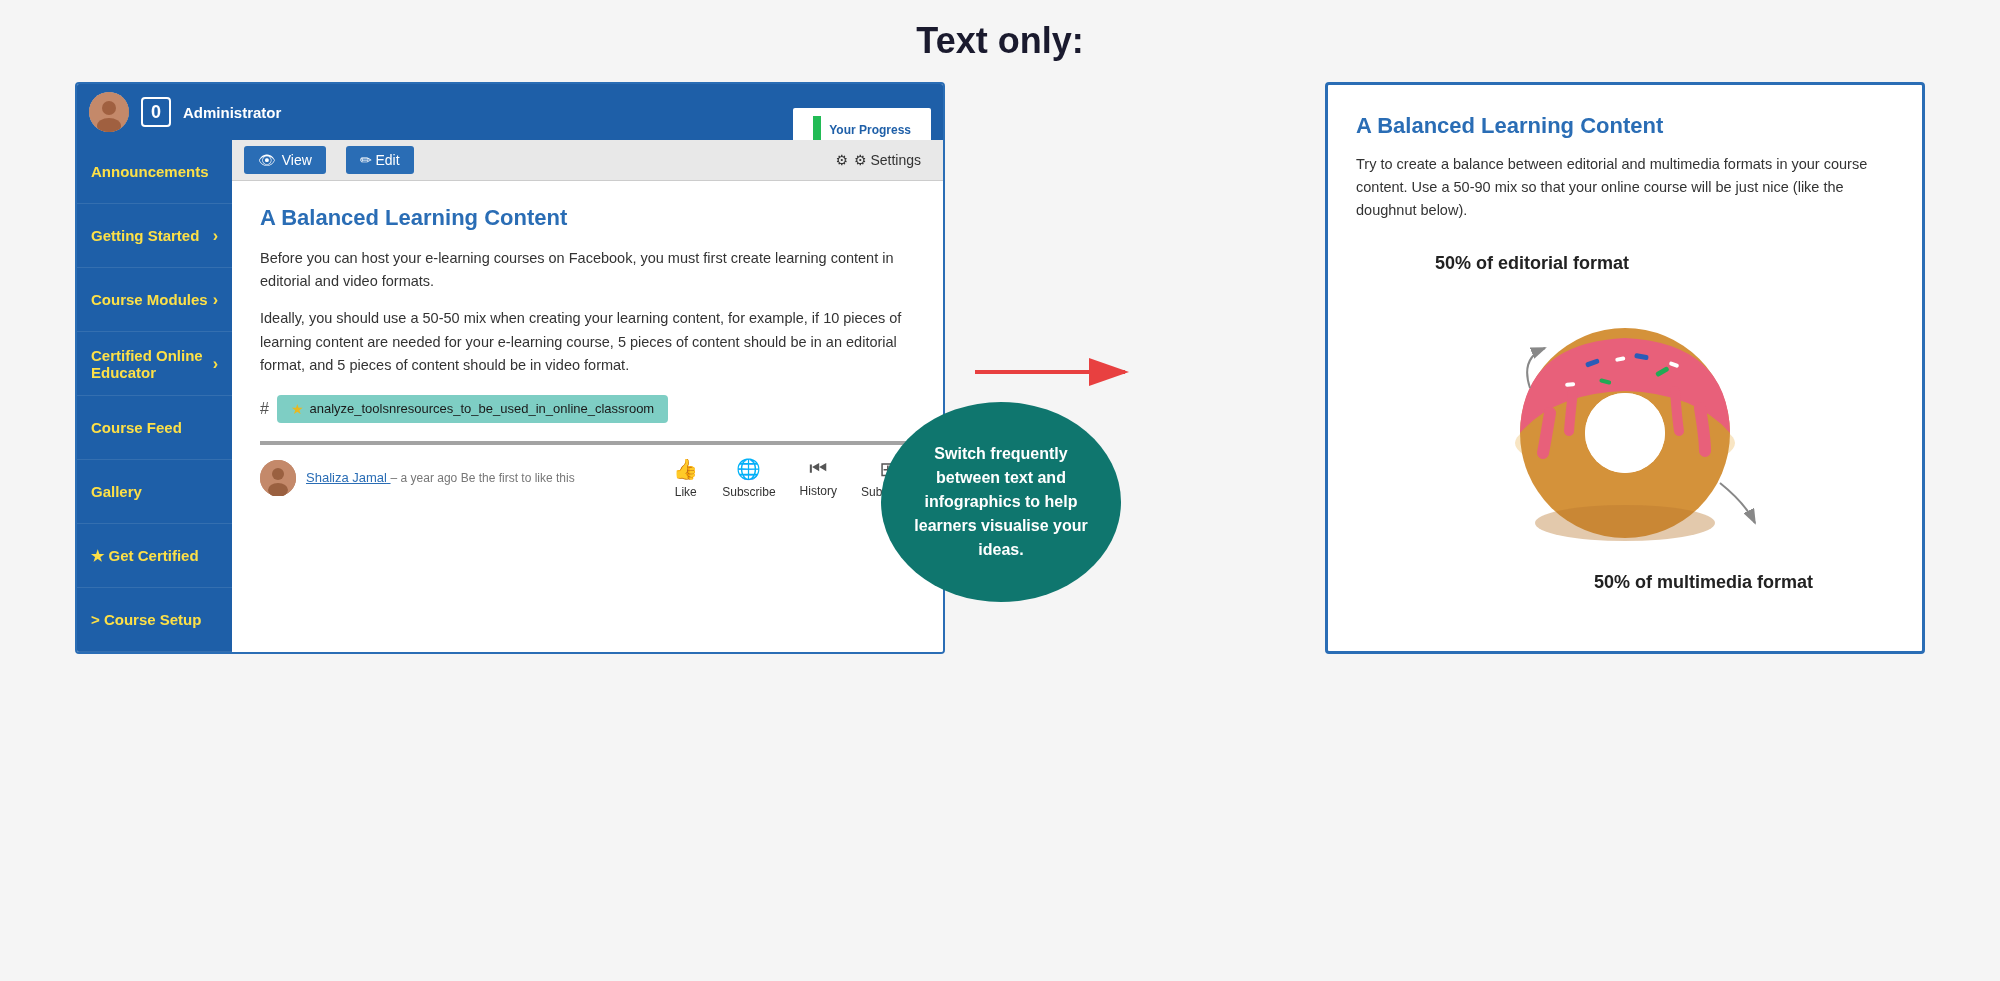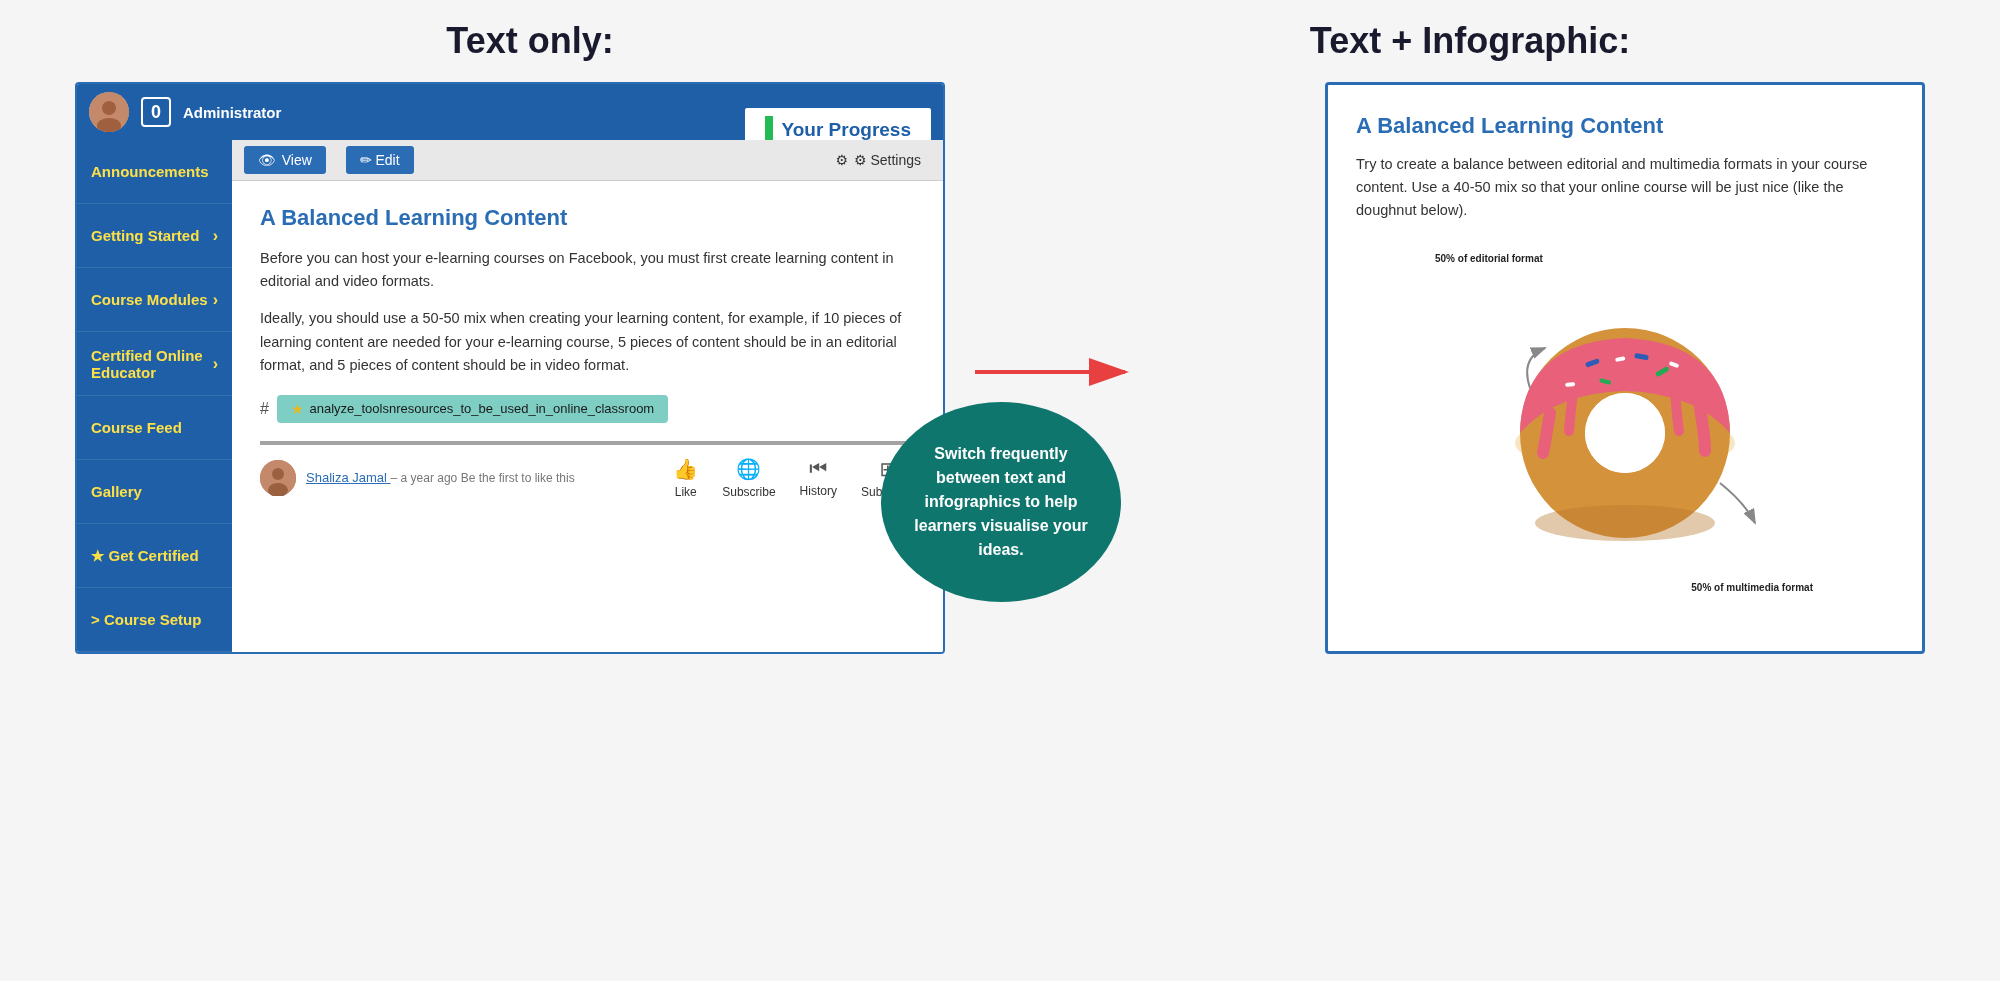--- a/index.html
+++ b/index.html
@@ -105,21 +105,21 @@
       color: #a8d0f0;
       font-size: 13px;
       text-decoration: underline;
       cursor: pointer;
     }
 
     .progress-btn {
       background: white;
       border: none;
       padding: 8px 20px;
-      font-size: 19px;
+      font-size: 12px;
       font-weight: bold;
       color: #1e5fa8;
       cursor: pointer;
       border-radius: 2px;
       display: flex;
       align-items: center;
       gap: 8px;
       margin-top: 36px;
     }
 
@@ -357,21 +357,21 @@
     }
 
     .donut-wrapper {
       position: relative;
       width: 420px;
       height: 350px;
     }
 
     .donut-label {
       position: absolute;
-      font-size: 10px;
+      font-size: 18px;
       font-weight: bold;
       color: #222;
       text-align: center;
     }
 
     .donut-label.top-left {
       top: 10px;
       left: 20px;
     }
 
@@ -379,23 +379,20 @@
       bottom: 10px;
       right: 10px;
     }
   </style>
 </head>
 <body>
 
 <div class="page-header">
   <div style="flex:1; text-align:center;">
     <span class="page-header-title">Text only:</span>
-  </div>
-  <div style="flex:1; text-align:center;">
-    <span class="page-header-title">Text + Infographic:</span>
   </div>
 </div>
 
 <div class="main-content">
 
   <div class="left-panel">
 
     <div class="top-bar">
       <div class="avatar">
         <div class="avatar-img">
@@ -532,21 +529,21 @@
       <line x1="0" y1="30" x2="150" y2="30" stroke="#e84040" stroke-width="4" marker-end="url(#arrowhead)"></line>
     </svg>
 
     <div class="dark-bubble" style="top:320px; left:20px; position:absolute;">
       <span>Switch frequently between text and infographics to help learners visualise your ideas.</span>
     </div>
   </div>
 
   <div class="right-panel">
     <div class="infographic-title">A Balanced Learning Content</div>
-    <p class="infographic-text">Try to create a balance between editorial and multimedia formats in your course content. Use a 40-50 mix so that your online course will be just nice (like the doughnut below).</p>
+    <p class="infographic-text">Try to create a balance between editorial and multimedia formats in your course content. Use a 50-90 mix so that your online course will be just nice (like the doughnut below).</p>
 
     <div class="donut-container">
       <div class="donut-wrapper">
 
         <div class="donut-label top-left">
           <strong>50% of editorial format</strong>
         </div>
 
         <svg width="420" height="300" viewBox="0 0 420 300" style="position:absolute; top:40px; left:0;">
 

